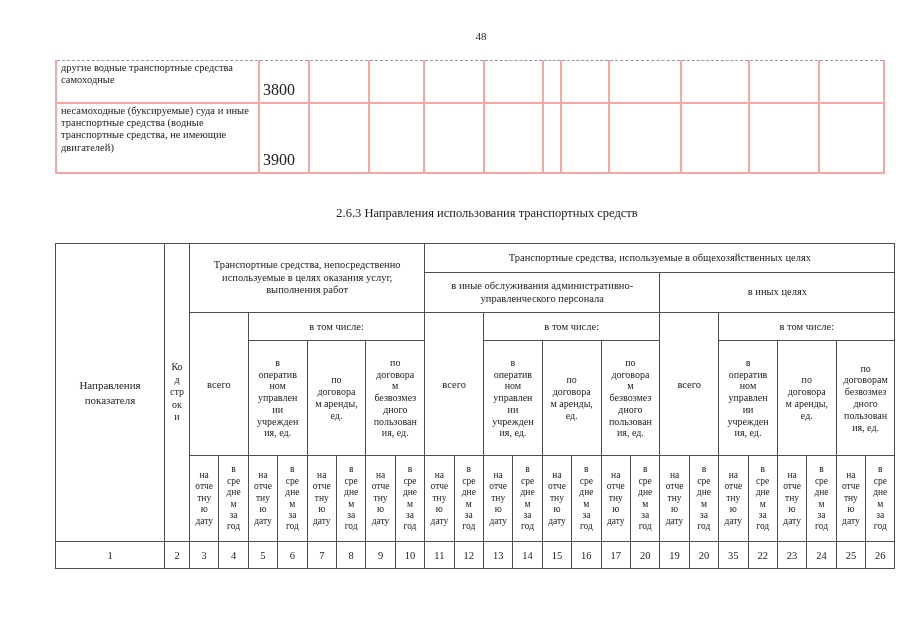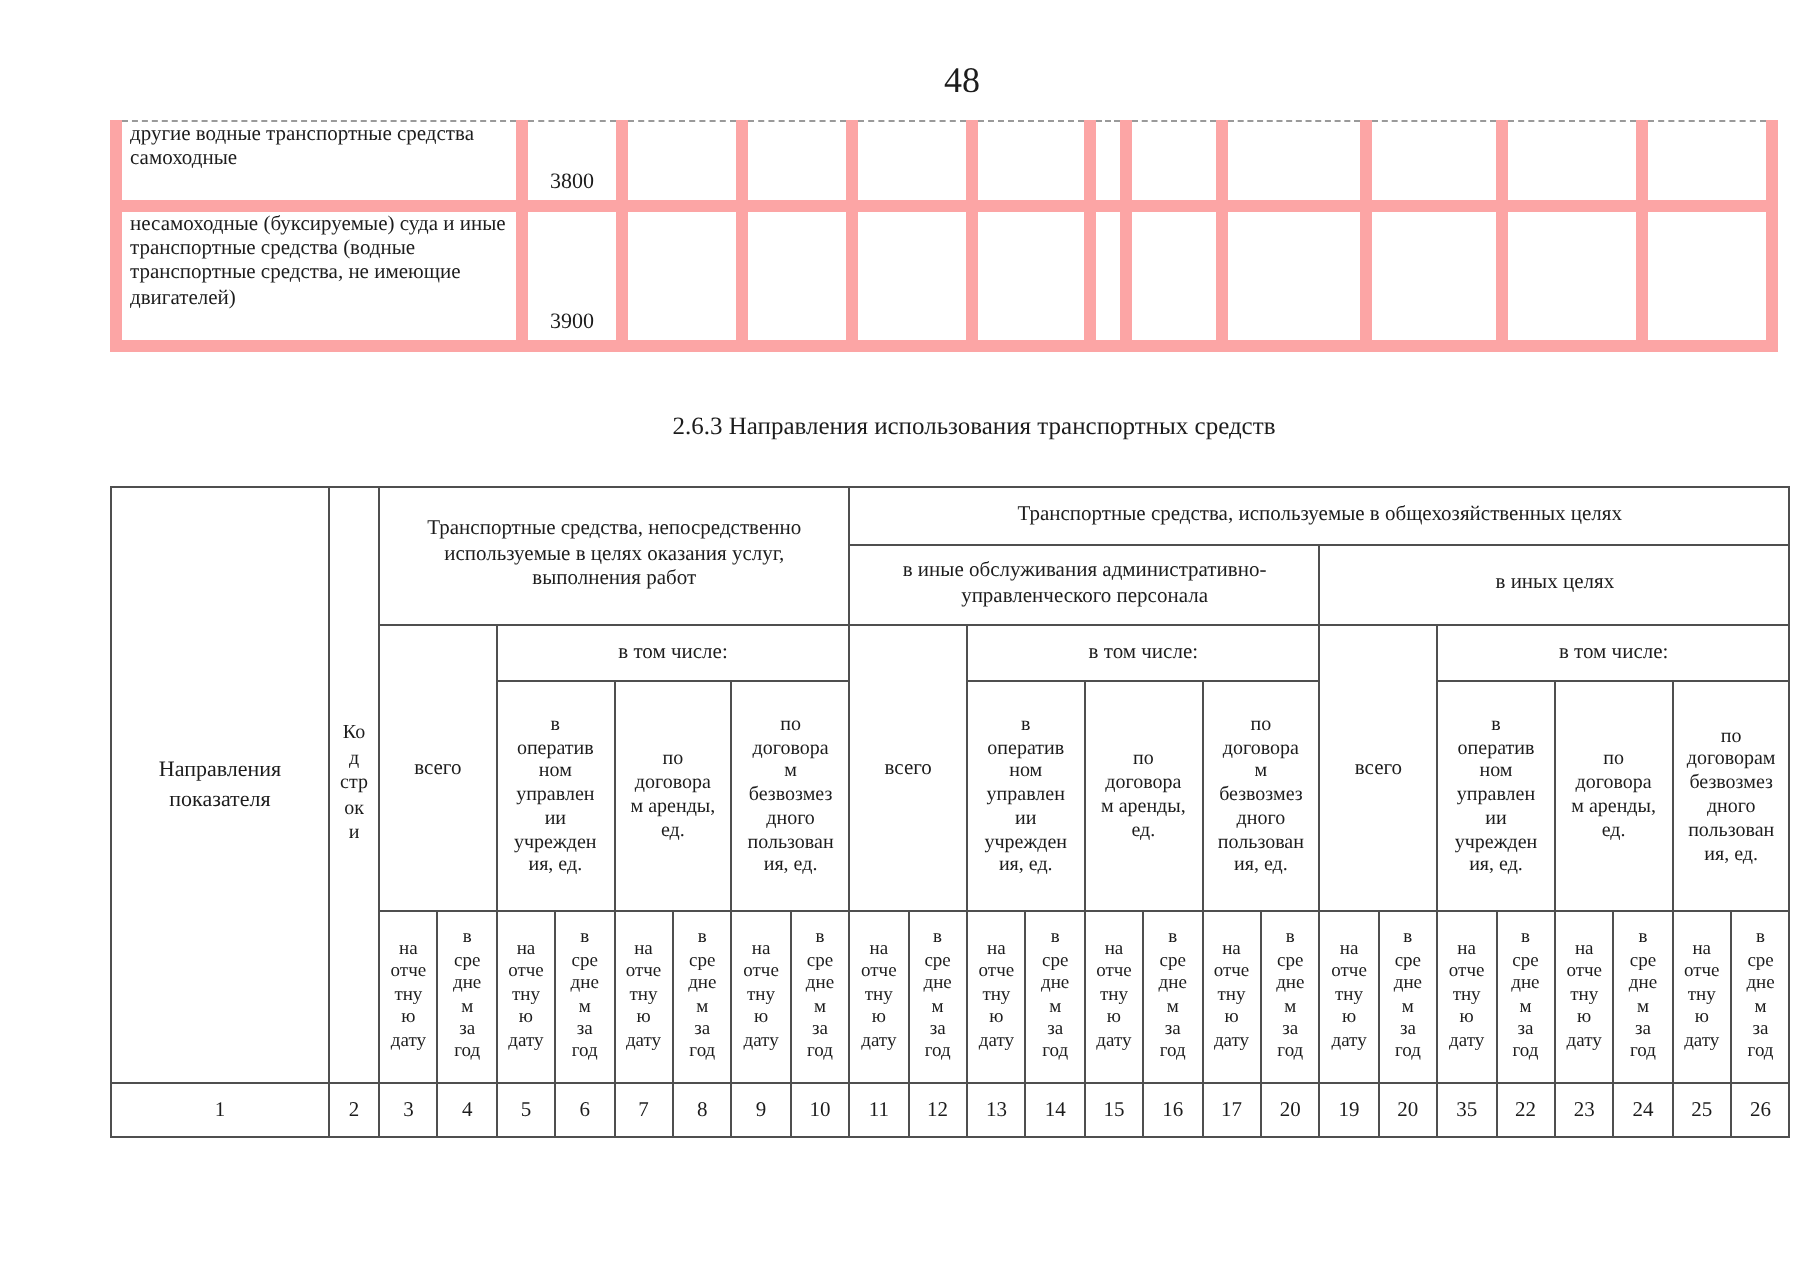--- a/index.html
+++ b/index.html
@@ -3,37 +3,37 @@
 <meta charset="utf-8">
 <style>
   * { margin:0; padding:0; box-sizing:border-box; }
   html,body { background:#ffffff; }
   .page {
     position:relative; width:905px; height:640px; background:#fff;
     font-family:"Liberation Serif", serif; color:#1c1c1c; overflow:hidden;
   }
   .page-number {
     position:absolute; top:30px; left:481px; transform:translateX(-50%);
-    font-size:18px;
+    font-size:11px;
   }
   
   .top-table {
     position:absolute; left:55px; top:60px;
     border-collapse:collapse; table-layout:fixed; width:828px;
     font-size:10.5px; line-height:1.18;
   }
-  .top-table td { border:6px solid #fca5a5; padding:1px 3px; }
+  .top-table td { border:2px solid #fca5a5; padding:1px 3px; }
   .top-table { border-top:1px dashed #9a9a9a;padding-left:17px; }
   .top-table tr:first-child td { border-top:1px dashed #9a9a9a; }
   .top-table .r1 { height:42px; }
   .top-table .r2 { height:70px; }
   .top-table .r3 { height:23px; }
   .top-table .name-cell { text-align:left; vertical-align:top; padding-left:4px; }
   .top-table .total-cell { text-align:right; vertical-align:middle; padding-right:6px; }
-  .top-table .code-cell { text-align:center; vertical-align:bottom; padding-bottom:2px; font-size:11px; }
+  .top-table .code-cell { vertical-align:bottom; padding-bottom:2px; font-size:16px; }
   
   .section-title {
     position:absolute; top:206px; left:487px; transform:translateX(-50%);
     font-size:12.5px; white-space:nowrap;
   }
   
   .main-table {
     position:absolute; left:55px; top:243px;
     border-collapse:collapse; table-layout:fixed; width:839px;
     text-align:center;

